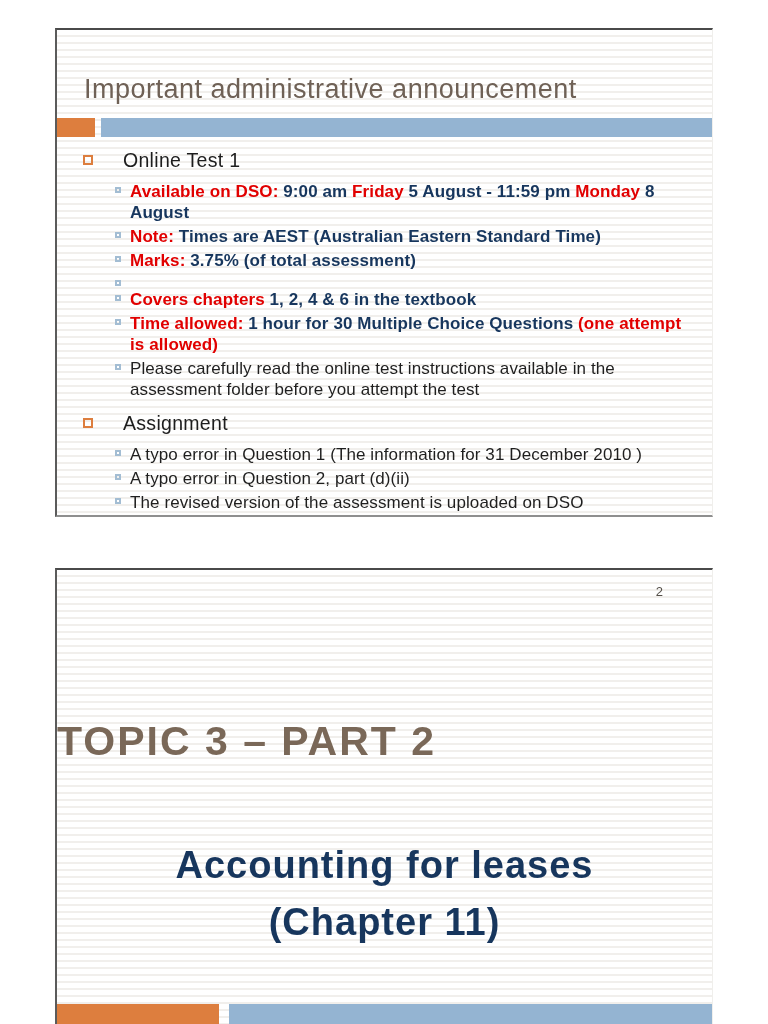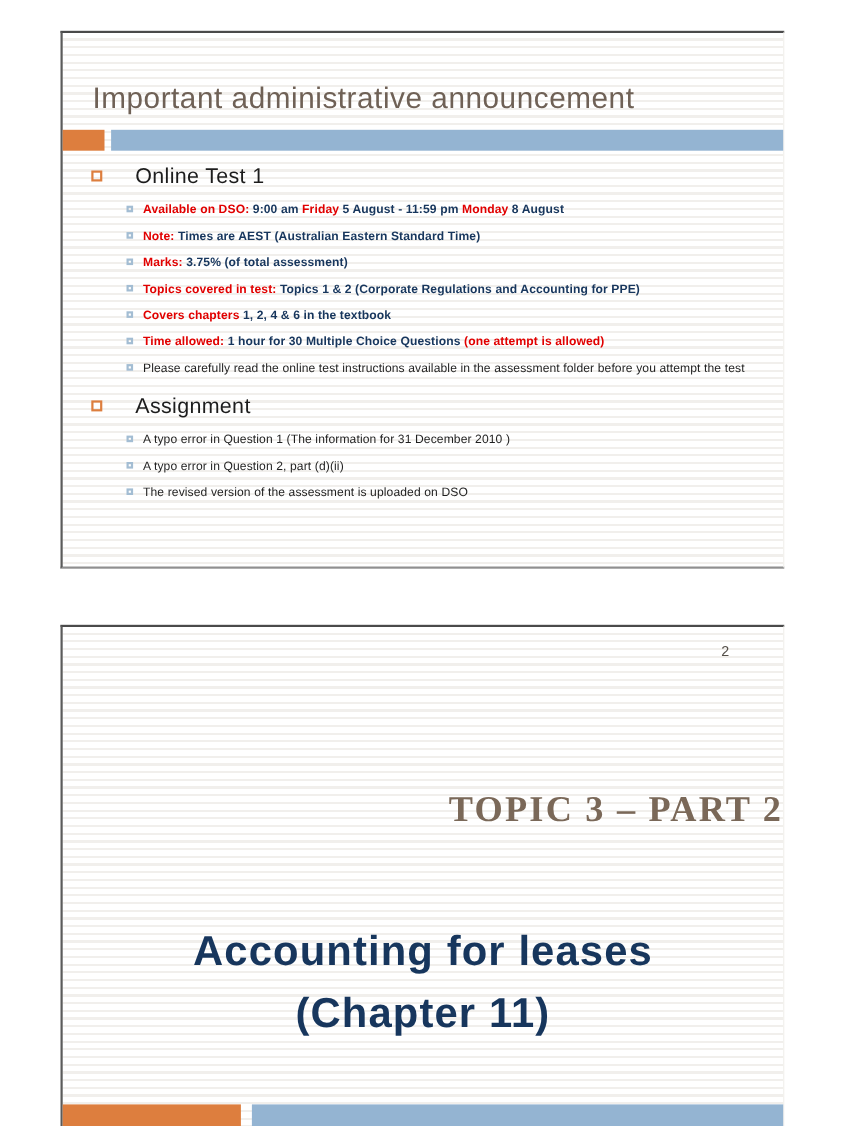--- a/index.html
+++ b/index.html
@@ -48,35 +48,34 @@
   }
   .section-title {
     font-size:19.5px; line-height:22px; color:#1d1d1d; letter-spacing:0.3px;
   }
   .items { margin-left:58px; width:572px; }
   .item-row { display:flex; margin-bottom:3px; }
   .l2-bullet {
     width:6px; height:6px; border:2px solid #a3bdd3;
     background:transparent; margin:6px 9px 0 0; flex:0 0 auto;
   }
-  .item-text { font-size:11px; line-height:21px; letter-spacing:0.1px; }
+  .item-text { font-size:17px; line-height:21px; letter-spacing:0.1px; }
   .seg-red   { color:var(--red,#e10000); font-weight:bold; }
   .seg-navy  { color:var(--navy,#17365d); font-weight:bold; }
   .seg-plain { color:#1f1f1f; font-weight:normal; }
 
   
   .page-number {
     position:absolute; top:14px; right:49px;
     font-size:13px; color:#55504a;
   }
   .s2-title {
-    position:absolute; top:148px; left:0; right:0; text-align:right;
-    font-size:33px; font-weight:bold; letter-spacing:2px;
+    position:absolute; top:148px; left:0; right:0; text-align:left;
+    font-size:41px; font-weight:bold; letter-spacing:2px;
     color:var(--brown2,#7a6858);
-    font-family:Liberation Serif, serif;
   }
   .s2-subtitle {
     position:absolute; top:224px; left:0; right:0; text-align:center;
     font-size:38px; font-weight:bold; line-height:57px;
     color:var(--navy,#17365d); letter-spacing:1px;margin-top:43px;
   }
 </style>
 </head>
 <body>
 
@@ -104,21 +103,20 @@
             <div class="item-row">
               <span class="l2-bullet"></span>
               <p class="item-text"><span class="seg-red">Note: </span><span class="seg-navy">Times are AEST (Australian Eastern Standard Time)</span></p>
             </div>
             <div class="item-row">
               <span class="l2-bullet"></span>
               <p class="item-text"><span class="seg-red">Marks: </span><span class="seg-navy">3.75% (of total assessment)</span></p>
             </div>
             <div class="item-row">
               <span class="l2-bullet"></span>
-              <p class="item-text"><span class="seg-red">Topics covered in test: </span><span class="seg-navy">Topics 1 &amp; 2 (Corporate Regulations and Accounting for PPE)</span></p>
             </div>
             <div class="item-row">
               <span class="l2-bullet"></span>
               <p class="item-text"><span class="seg-red">Covers chapters </span><span class="seg-navy">1, 2, 4 &amp; 6 in the textbook</span></p>
             </div>
             <div class="item-row">
               <span class="l2-bullet"></span>
               <p class="item-text"><span class="seg-red">Time allowed: </span><span class="seg-navy">1 hour for 30 Multiple Choice Questions </span><span class="seg-red">(one attempt is allowed)</span></p>
             </div>
             <div class="item-row">

